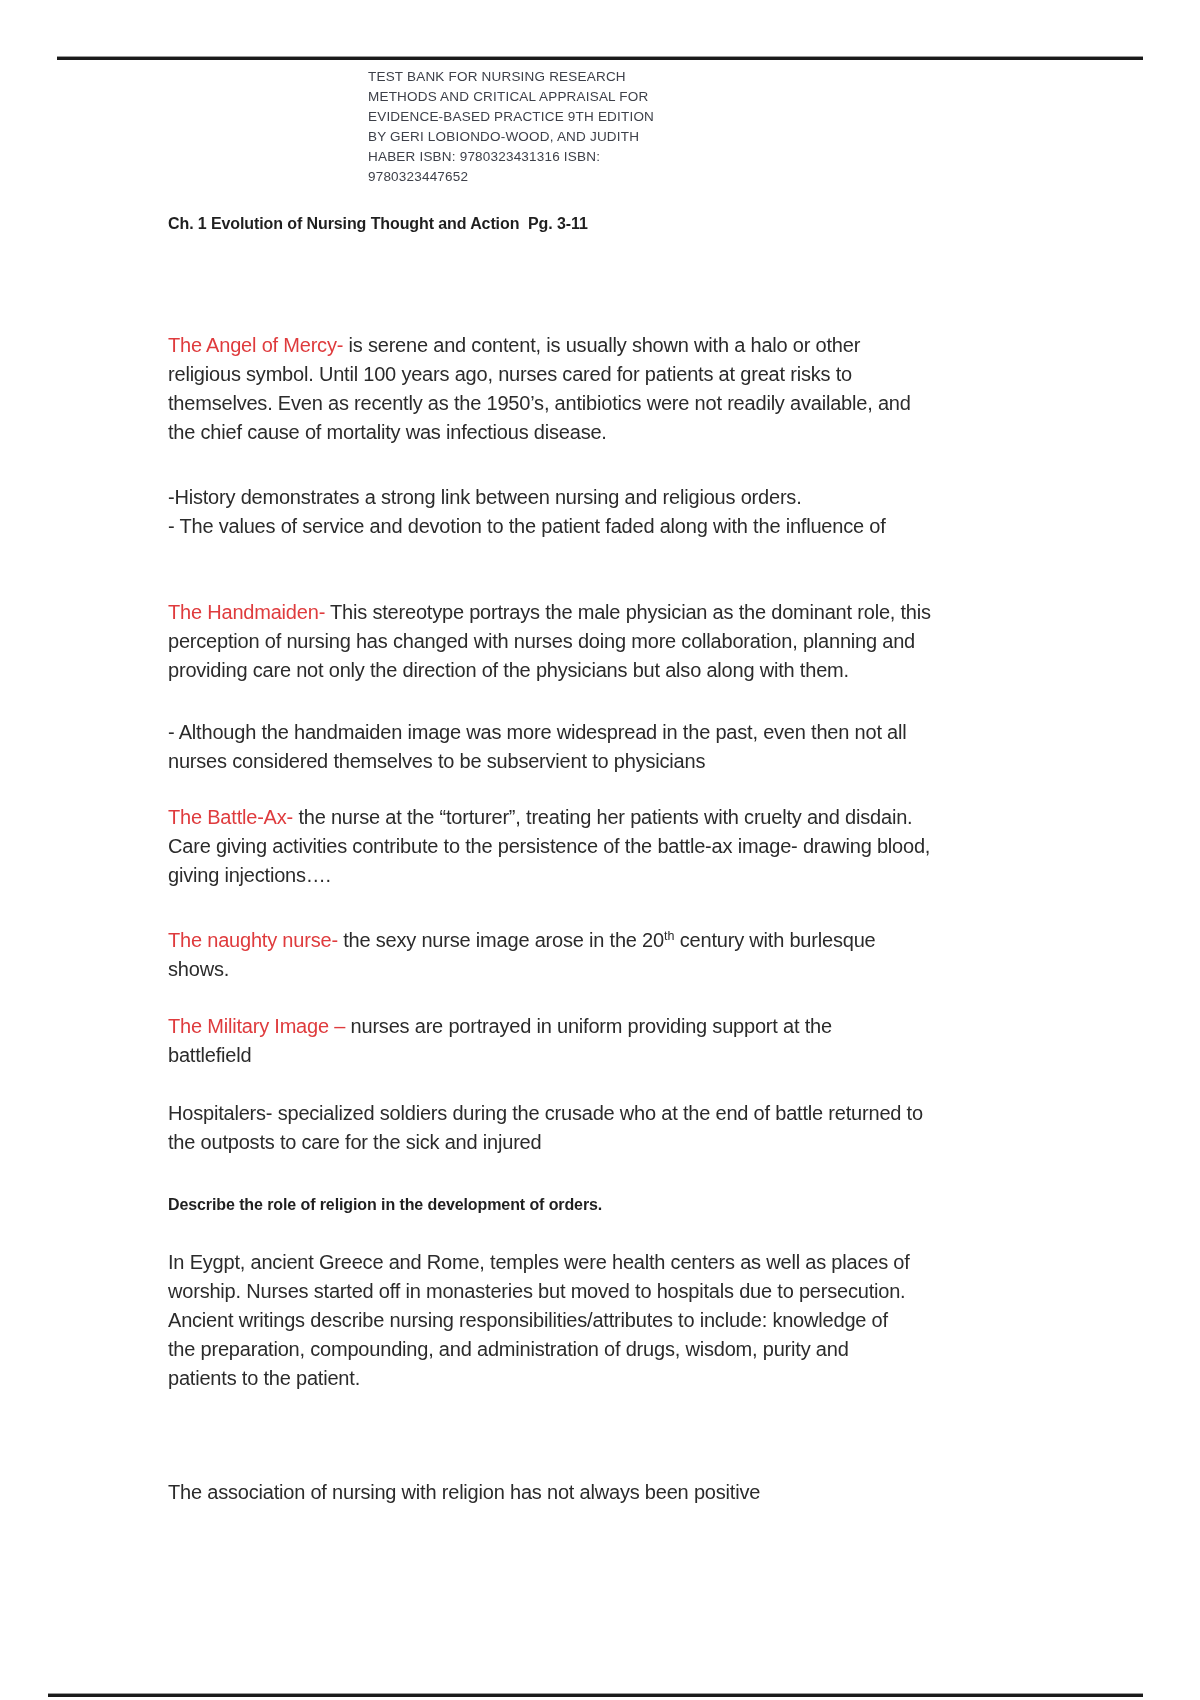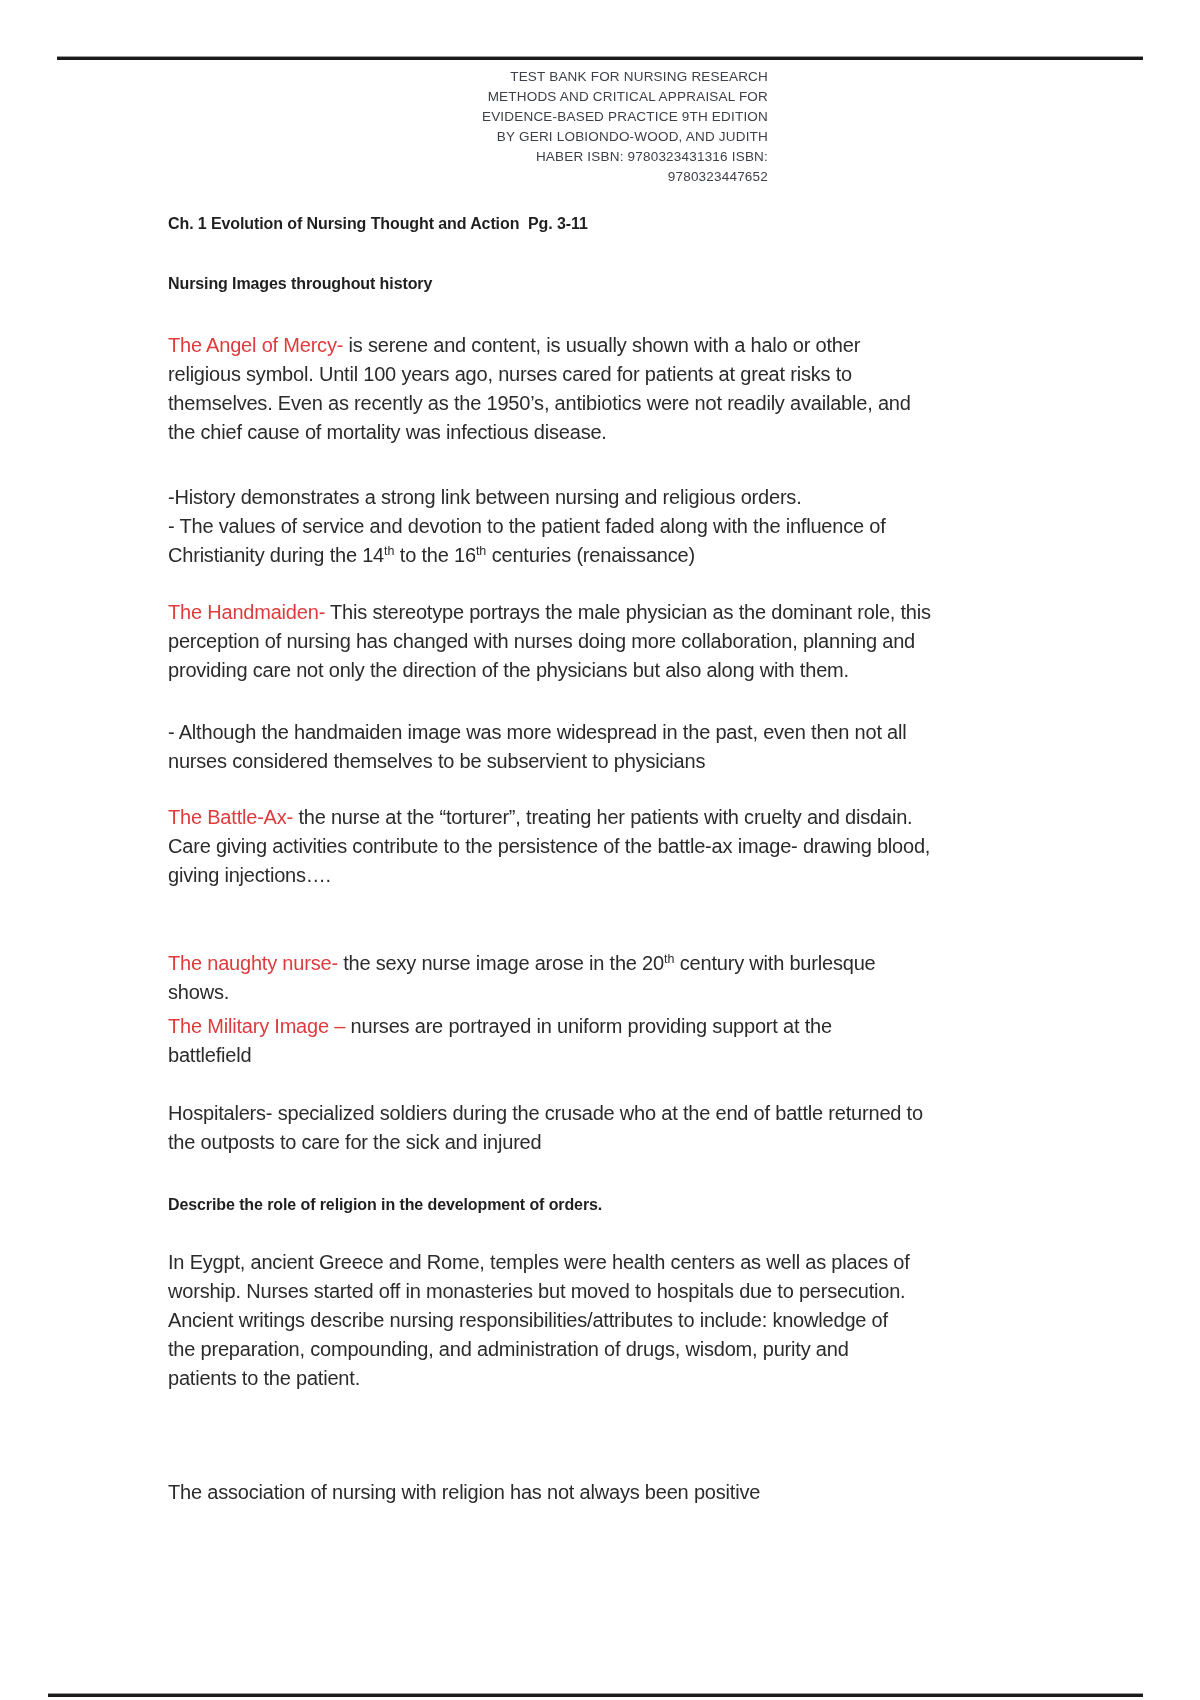--- a/index.html
+++ b/index.html
@@ -10,21 +10,21 @@
     font-family:"Liberation Sans","DejaVu Sans",sans-serif;
     overflow:hidden;
   }
   .rule{
     position:absolute;height:3px;background:#1a1a1a;border-top:1px solid #9a9a9a;
   }
   .rule-top{left:57px;top:56px;width:1086px;}
   .rule-bottom{left:48px;top:1693px;width:1095px;}
   .header{
     position:absolute;left:368px;top:67px;width:400px;
-    text-align:right;color:#3d4049;
+    text-align:left;color:#3d4049;
     font-size:13.5px;line-height:20px;letter-spacing:.2px;font-weight:500;
   }
   .para{
     position:absolute;left:168px;width:900px;
     color:#2b2b2b;font-size:20px;letter-spacing:-0.2px;
   }
   .line{line-height:29px;white-space:pre;}
   .bold .line{font-weight:bold;color:#1f1f1f;font-size:16px;letter-spacing:-0.1px;}
   .red{color:#df3b3d;text-align:center;}
   sup{
@@ -44,55 +44,51 @@
     <div class="line-h">EVIDENCE-BASED PRACTICE 9TH EDITION</div>
     <div class="line-h">BY GERI LOBIONDO-WOOD, AND JUDITH</div>
     <div class="line-h">HABER ISBN: 9780323431316 ISBN:</div>
     <div class="line-h">9780323447652</div>
   </div>
 
   <div class="para bold" style="top:209px">
     <div class="line">Ch. 1 Evolution of Nursing Thought and Action  Pg. 3-11</div>
   </div>
 
-  <div class="para bold" style="top:269px">
-    <div class="line">Nursing Images throughout history</div>
-  </div>
 
   <div class="para" style="top:331px">
     <div class="line"><span class="red">The Angel of Mercy-</span><span> is serene and content, is usually shown with a halo or other</span></div>
     <div class="line">religious symbol. Until 100 years ago, nurses cared for patients at great risks to</div>
     <div class="line">themselves. Even as recently as the 1950’s, antibiotics were not readily available, and</div>
     <div class="line">the chief cause of mortality was infectious disease.</div>
   </div>
 
   <div class="para" style="top:483px">
     <div class="line">-History demonstrates a strong link between nursing and religious orders.</div>
     <div class="line">- The values of service and devotion to the patient faded along with the influence of</div>
-    <div class="line"><span>Christianity during the 14</span><sup>th</sup><span> to the 16</span><sup>th</sup><span> centuries (renaissance)</span></div>
   </div>
 
   <div class="para" style="top:598px">
     <div class="line"><span class="red">The Handmaiden-</span><span> This stereotype portrays the male physician as the dominant role, this</span></div>
     <div class="line">perception of nursing has changed with nurses doing more collaboration, planning and</div>
     <div class="line">providing care not only the direction of the physicians but also along with them.</div>
   </div>
 
   <div class="para" style="top:718px">
     <div class="line">- Although the handmaiden image was more widespread in the past, even then not all</div>
     <div class="line">nurses considered themselves to be subservient to physicians</div>
   </div>
 
   <div class="para" style="top:803px">
     <div class="line"><span class="red">The Battle-Ax-</span><span> the nurse at the “torturer”, treating her patients with cruelty and disdain.</span></div>
     <div class="line">Care giving activities contribute to the persistence of the battle-ax image- drawing blood,</div>
     <div class="line">giving injections….</div>
   </div>
 
-  <div class="para" style="top:949px">
+  <div class="para" style="top:926px">
     <div class="line"><span class="red">The naughty nurse-</span><span> the sexy nurse image arose in the 20</span><sup>th</sup><span> century with burlesque</span></div>
     <div class="line">shows.</div>
   </div>
 
   <div class="para" style="top:1012px">
     <div class="line"><span class="red">The Military Image –</span><span> nurses are portrayed in uniform providing support at the</span></div>
     <div class="line">battlefield</div>
   </div>
 
   <div class="para" style="top:1099px">

